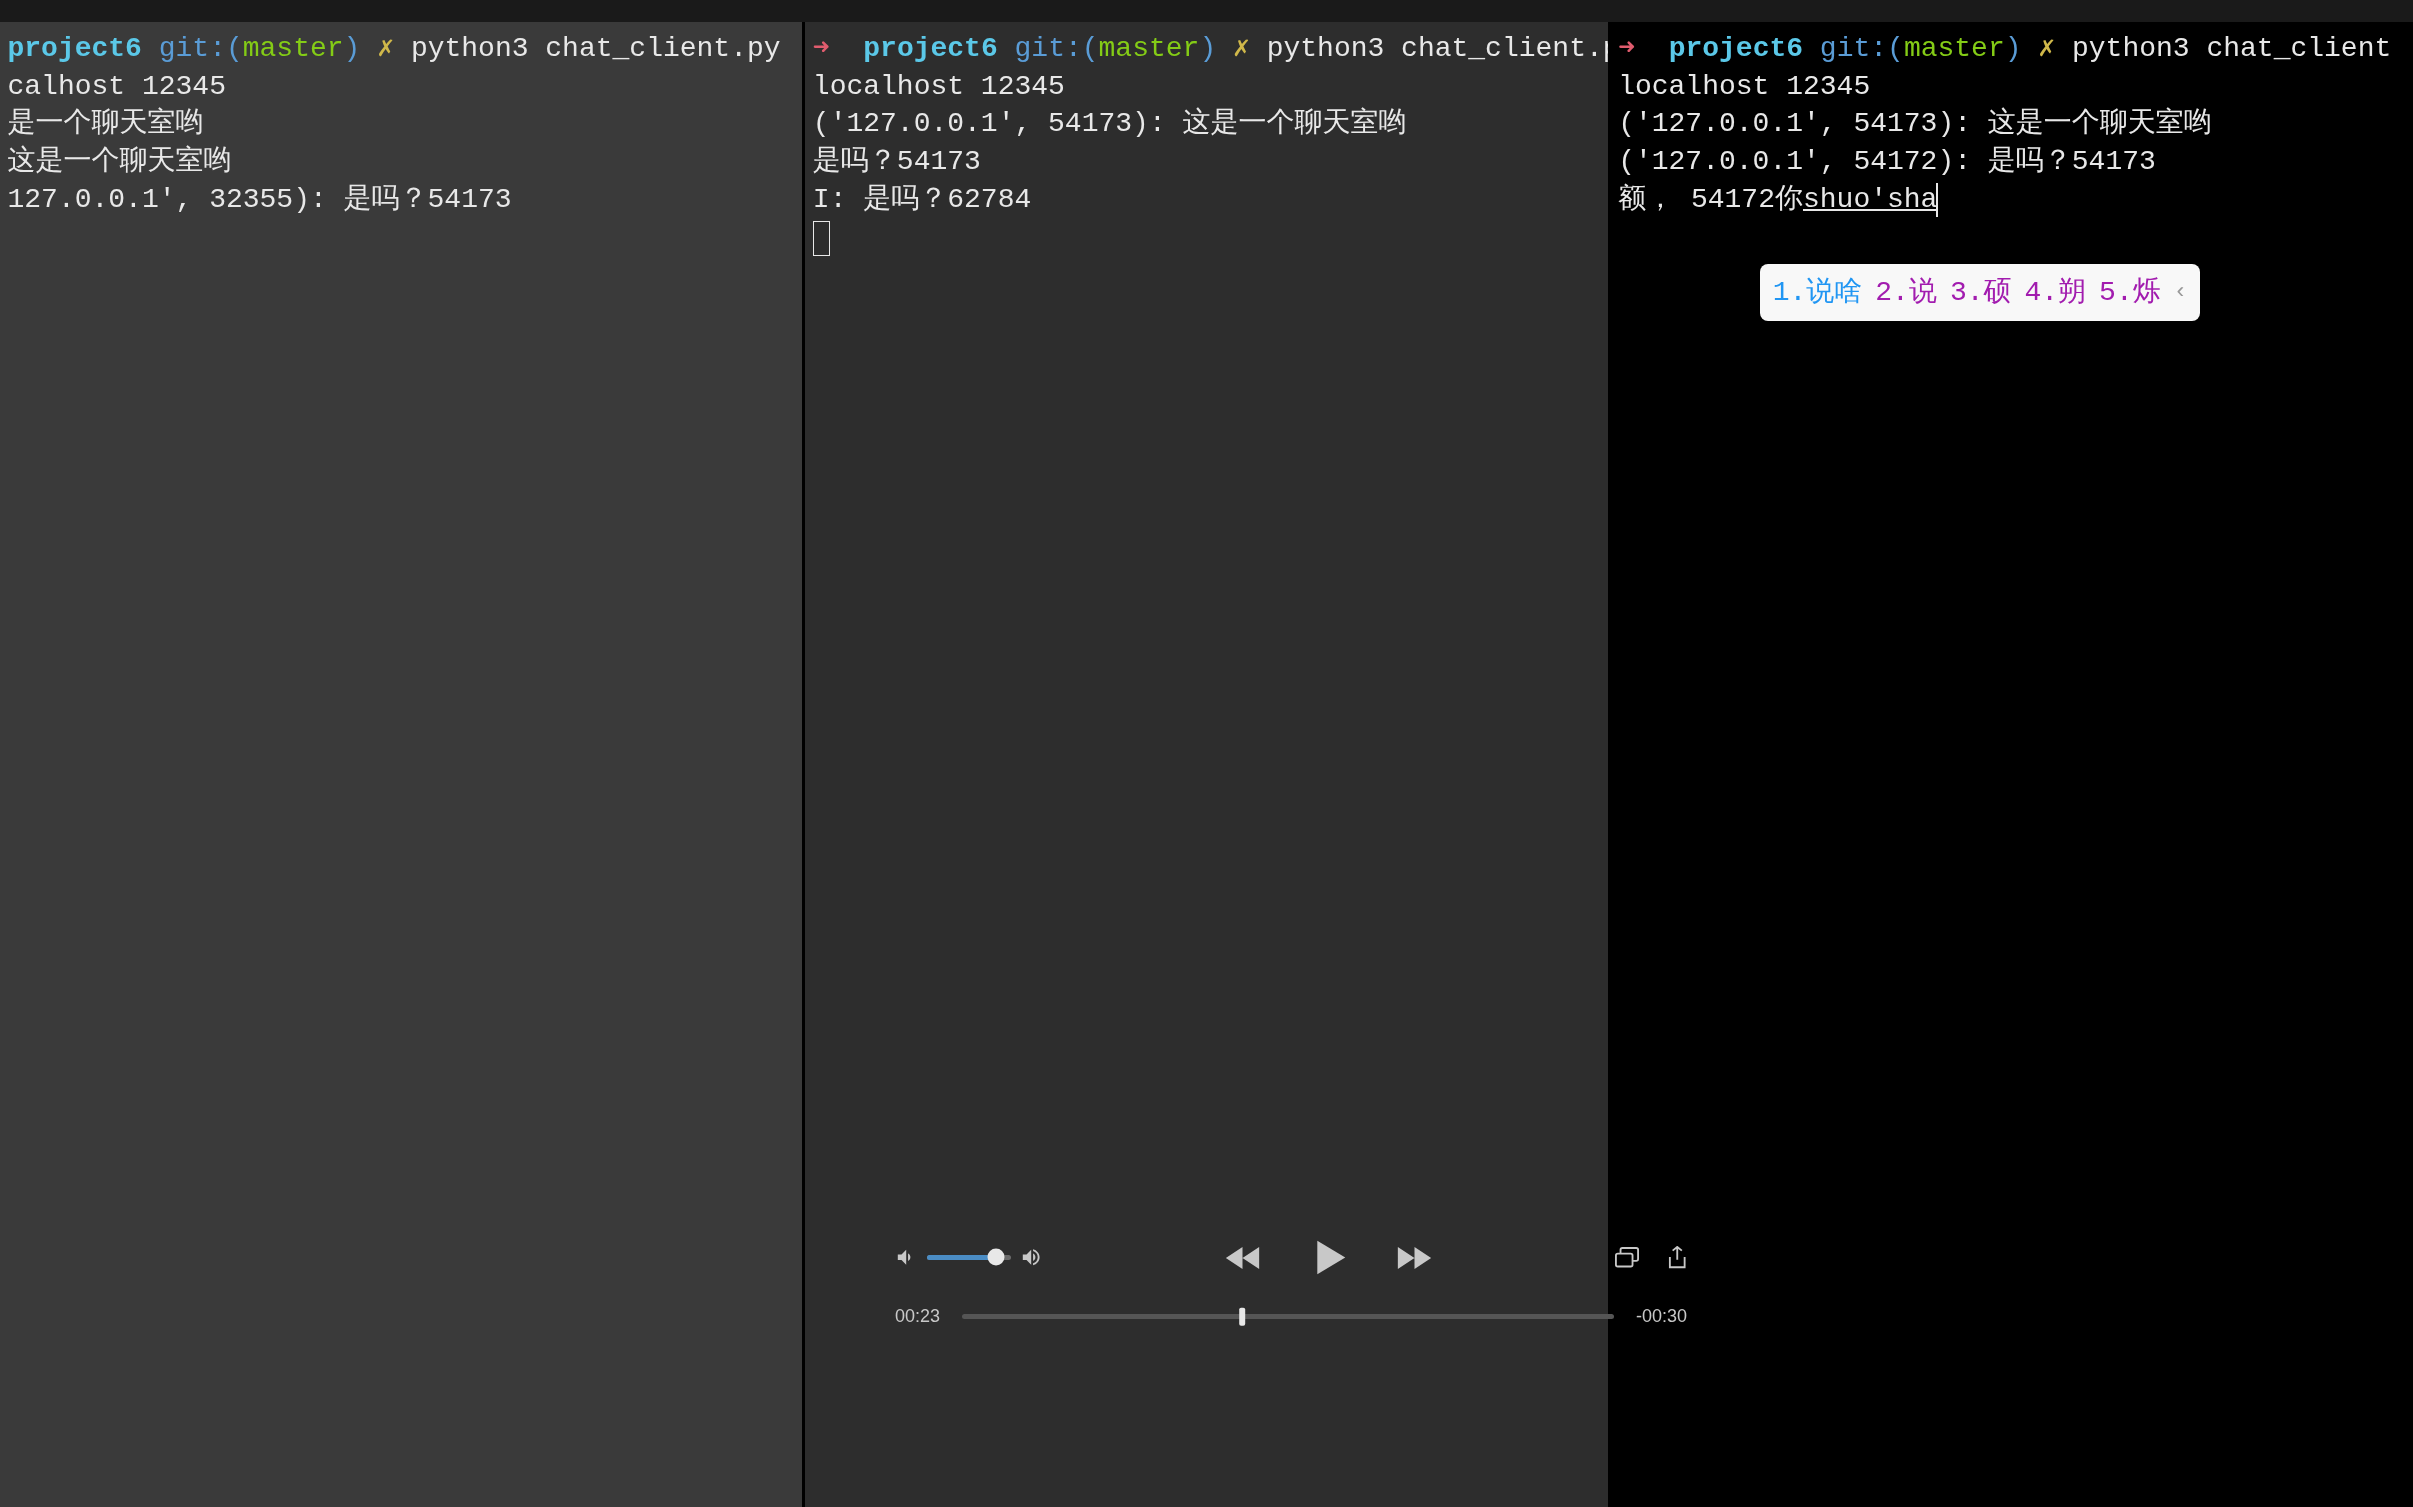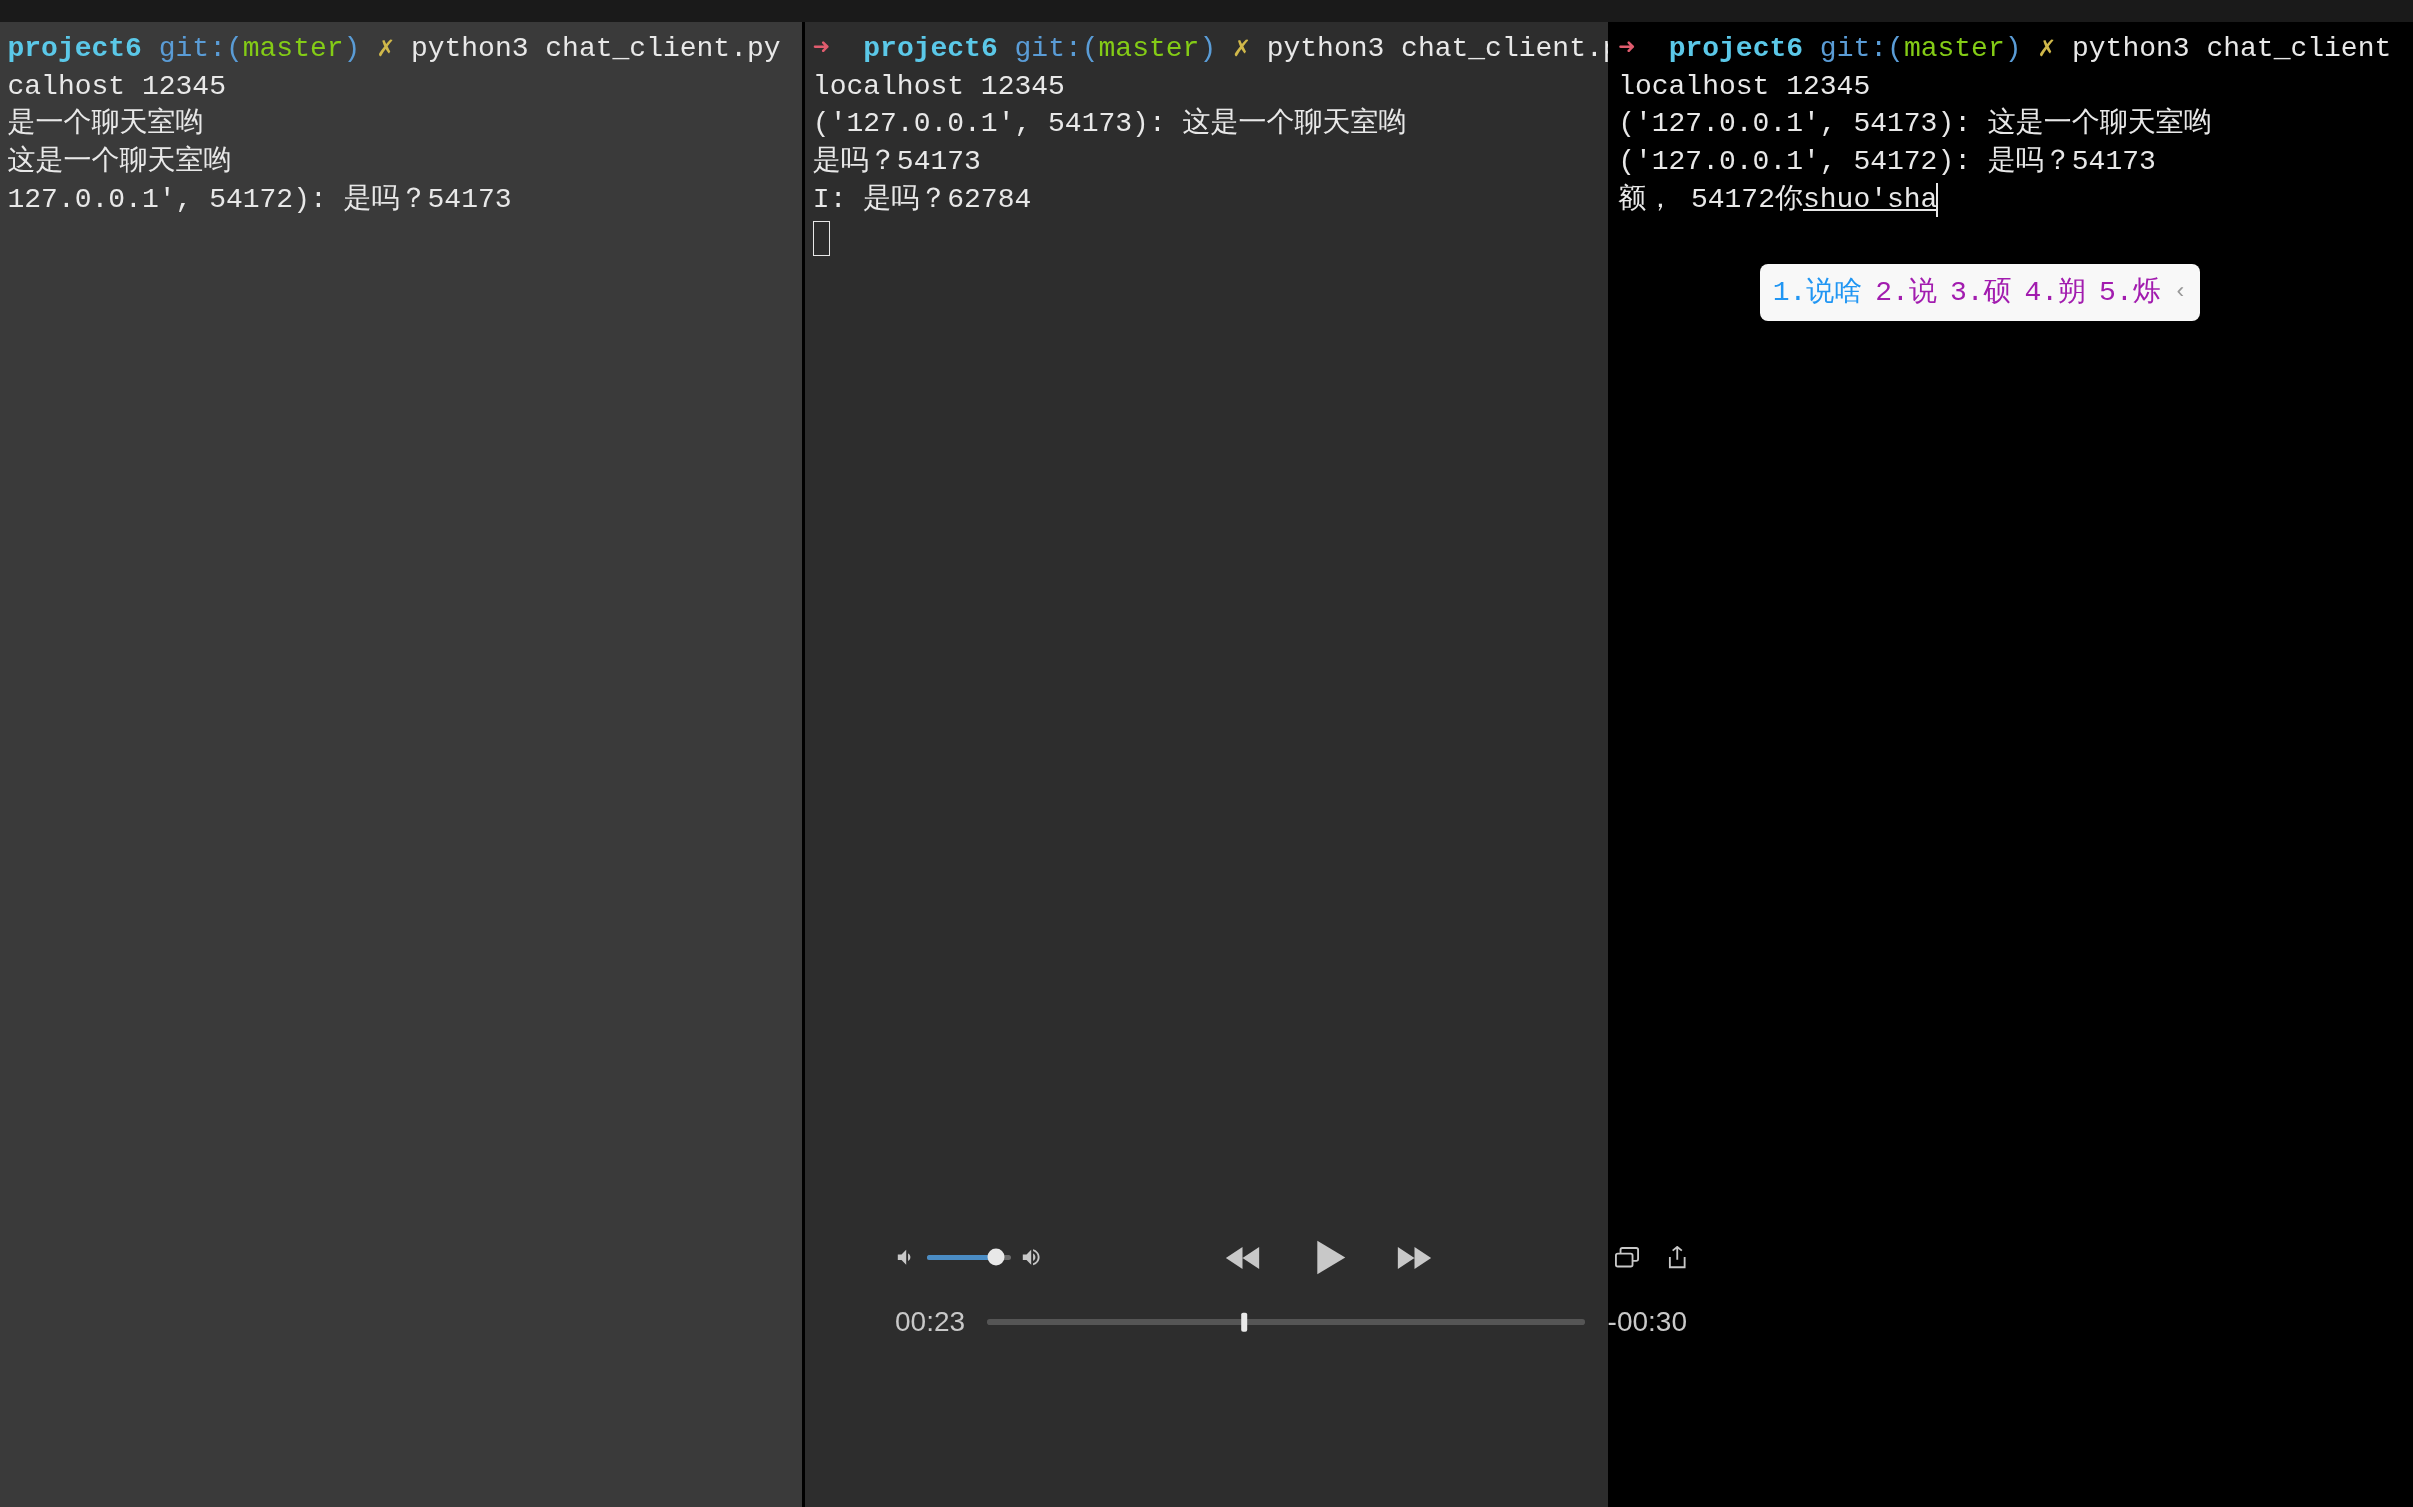--- a/index.html
+++ b/index.html
@@ -218,21 +218,21 @@
     
     .progress-row {
       display: flex;
       align-items: center;
       gap: 22.4px;
       width: 100%;
     }
     
     .time-label {
       color: #c8c8c8;
-      font-size: 28px;
+      font-size: 18px;
       font-family: -apple-system, "Helvetica Neue", sans-serif;
     }
     
     .progress-bar {
       flex: 1;
       height: 5.6px;
       background: #555;
       border-radius: 2.8px;
       position: relative;
     }
@@ -262,21 +262,21 @@
   <div class="pane">
     <div class="prompt-line">
       <span class="project">project6</span>
       <span class="git-label">git:</span><span class="git-paren">(</span><span class="git-branch">master</span><span class="git-paren">)</span>
       <span class="separator">✗</span>
       <span class="cmd">python3 chat_client.py</span>
     </div>
     <div class="term-line">calhost 12345</div>
     <div class="term-line">是一个聊天室哟</div>
     <div class="term-line">这是一个聊天室哟</div>
-    <div class="term-line">127.0.0.1', 54172): 是吗？54173</div>
+    <div class="term-line">127.0.0.1', 32355): 是吗？54173</div>
   </div>
 
   <div class="pane">
     <div class="prompt-line">
       <span class="arrow">➜</span>&nbsp;
       <span class="project">project6</span>
       <span class="git-label">git:</span><span class="git-paren">(</span><span class="git-branch">master</span><span class="git-paren">)</span>
       <span class="separator">✗</span>
       <span class="cmd">python3 chat_client.py</span>
     </div>

